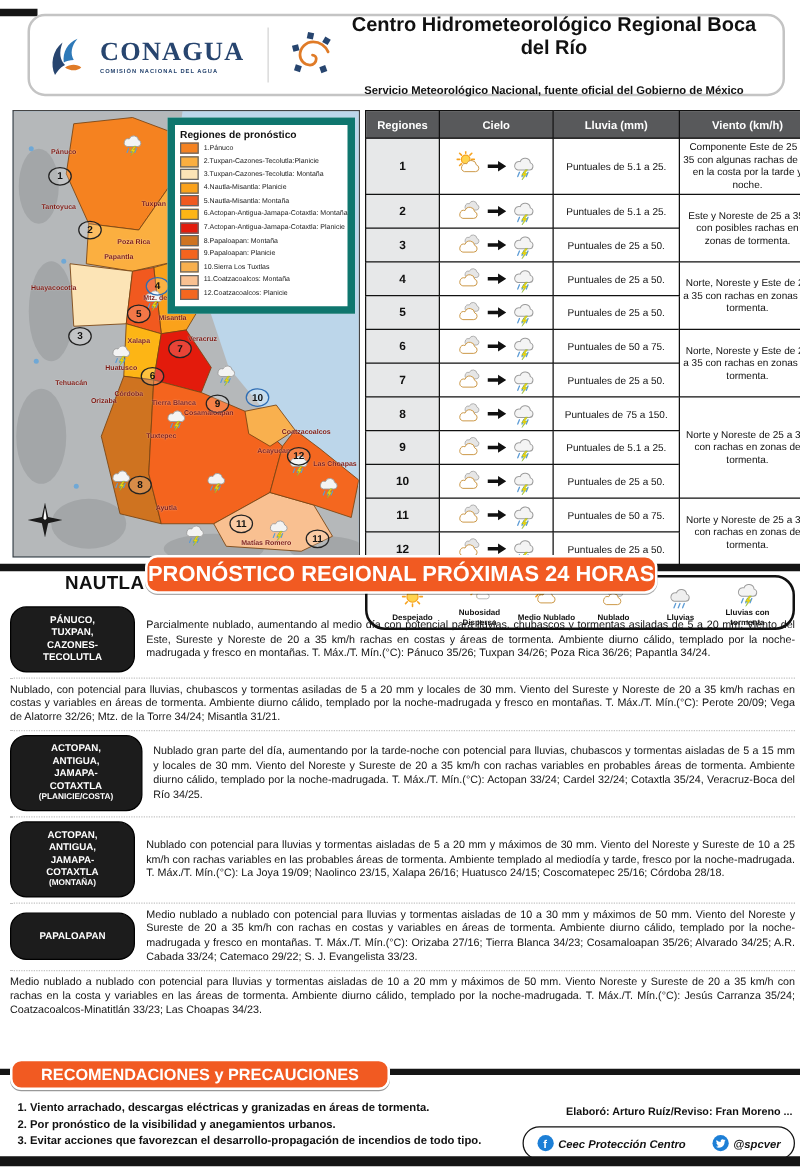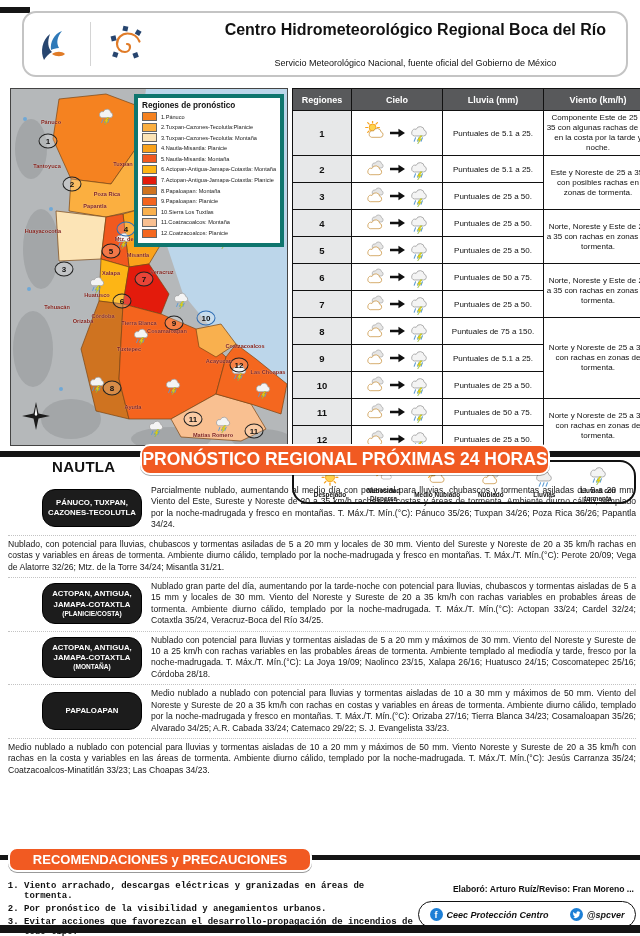--- a/index.html
+++ b/index.html
@@ -14,28 +14,28 @@
   .logo-block{display:flex;align-items:center;gap:8px;}
   .conagua-text .word{font-family:"Liberation Serif",serif;font-weight:bold;
       font-size:21px;color:#27456f;letter-spacing:1px;}
   .conagua-text .tag{font-size:4.6px;letter-spacing:.8px;color:#27456f;font-weight:bold;}
   .logo-divider{width:1px;height:44px;background:#d4d4d4;margin:0 6px;}
   .smn-text .word{font-family:"Liberation Serif",serif;font-weight:bold;
       font-size:21px;color:#27456f;letter-spacing:1px;}
   .smn-text .tag{font-size:4.2px;letter-spacing:.5px;color:#b0671e;font-weight:bold;line-height:1.4;}
   .header-titles{margin-left:auto;text-align:center;padding-right:6px;}
   .header-titles .t1{font-size:16px;font-weight:bold;}
-  .header-titles .t2{font-size:9px;margin-top:19px;}
+  .header-titles .t2{font-size:9px;margin-top:19px;font-weight:bold;}
 
   
   .map-wrap{position:absolute;left:10px;top:88px;width:278px;height:358px;
       border:1px solid #444;box-sizing:border-box;background:#bcd6ea;}
   .map-wrap svg.basemap{position:absolute;left:0;top:0;}
   .map-legend{position:absolute;right:3px;top:5px;width:150px;background:#fff;
-      border:4px solid #0f766e;padding:3px 4px 4px;box-sizing:border-box;z-index:4;}
+      border:6px solid #0f766e;padding:3px 4px 4px;box-sizing:border-box;z-index:4;}
   .map-legend .lg-title{font-size:8.2px;font-weight:bold;margin-bottom:2px;}
   .lg-row{display:flex;align-items:center;gap:4px;margin:1.6px 0;}
   .lg-sw{width:13px;height:7px;border:.5px solid #666;flex:0 0 13px;}
   .lg-lab{font-size:5.6px;white-space:nowrap;color:#222;}
   .map-city{position:absolute;transform:translate(-50%,-50%);font-size:5.6px;
       font-weight:bold;color:#7c1a14;white-space:nowrap;z-index:3;text-shadow:0 0 1px #ffffffcc;}
   .map-marker{position:absolute;transform:translate(-50%,-50%);width:17px;height:13px;
       border:1.3px solid #222;border-radius:50%;display:flex;align-items:center;
       justify-content:center;font-size:8px;font-weight:bold;color:#111;z-index:3;
       background:rgba(255,255,255,.18);}
@@ -57,45 +57,45 @@
   tr.norm td{height:20px;}
 
   .icon-strip{margin-top:7px;height:44px;border:2px solid #111;border-radius:16px;
       display:flex;align-items:center;justify-content:space-between;padding:2px 10px;
       box-sizing:border-box;background:#fff;}
   .strip-item{display:flex;flex-direction:column;align-items:center;width:52px;}
   .strip-item .lab{font-size:6.4px;font-weight:bold;text-align:center;line-height:1.15;margin-top:1px;}
 
   
   .banner-bar{position:absolute;left:0;top:451px;width:640px;height:6px;background:#151515;}
-  .main-banner{position:absolute;left:140px;top:444px;width:410px;height:31px;
+  .main-banner{position:absolute;left:116px;top:444px;width:410px;height:31px;
       background:#f15a22;border:2px solid #fff;border-radius:10px;color:#fff;
       font-weight:bold;font-size:17.5px;display:flex;align-items:center;
       justify-content:center;box-sizing:border-box;box-shadow:0 1px 0 #0005;}
   .cuenca{position:absolute;left:52px;top:458px;font-size:15px;font-weight:bold;letter-spacing:.3px;}
 
   
   .forecast{position:absolute;left:8px;top:482px;width:628px;}
   .block{display:flex;align-items:center;gap:9px;padding:3px 0 4px;}
   .block + .block{border-top:1px dotted #c3c3c3;}
   .pill{flex:0 0 100px;background:#1c1c1c;color:#fff;border-radius:13px;
       min-height:38px;display:flex;flex-direction:column;justify-content:center;
       text-align:center;font-weight:bold;font-size:7.8px;line-height:1.3;
-      padding:5px 0;box-sizing:border-box;border:1.5px solid #000;margin-left:34px;}
+      padding:5px 22px;box-sizing:border-box;border:1.5px solid #000;}
   .pill .note{font-size:6.6px;}
   .btext{flex:1;font-size:8.6px;line-height:1.33;text-align:justify;color:#151515;}
 
   
   .reco-bar{position:absolute;left:0;top:855px;width:640px;height:5px;background:#151515;}
   .reco-banner{position:absolute;left:8px;top:847px;width:304px;height:25px;
       background:#f15a22;border:2px solid #fff;border-radius:9px;color:#fff;
       font-weight:bold;font-size:13px;display:flex;align-items:center;
       justify-content:center;box-sizing:border-box;box-shadow:0 1px 0 #0006;}
   .reco-list{position:absolute;left:8px;top:881px;width:410px;}
-  .reco-list ol{margin:0;padding-left:16px;font-family:Liberation Mono, monospace;}
+  .reco-list ol{margin:0;padding-left:16px;}
   .reco-list li{font-size:9px;font-weight:bold;margin-bottom:3px;}
   .credits{position:absolute;right:6px;top:884px;font-size:8.6px;font-weight:bold;}
   .social-box{position:absolute;right:4px;top:901px;width:218px;height:27px;
       border:1.6px solid #111;border-radius:14px;background:#fff;display:flex;
       align-items:center;justify-content:space-around;box-sizing:border-box;}
   .social-item{display:flex;align-items:center;gap:4px;font-size:9px;
       font-weight:bold;font-style:italic;color:#111;cursor:pointer;}
   .soc-icon{width:13px;height:13px;border-radius:50%;background:#1d7fd6;color:#fff;
       display:flex;align-items:center;justify-content:center;font-size:9px;
       font-weight:bold;font-style:normal;}
@@ -106,20 +106,24 @@
 
 <div class="corner-mark"></div>
 
 <div class="header-card">
   <div class="logo-block">
     <svg width="34" height="40" viewBox="0 0 34 40">
       <path d="M6 36 C2 28 4 16 12 10 C9 18 10 24 14 28 C10 30 8 33 6 36 Z" fill="#27456f"></path>
       <path d="M13 26 C12 18 16 10 24 7 C19 13 18 19 21 24 C18 24 15 25 13 26 Z" fill="#2e79b8"></path>
       <path d="M14 30 c4 -3 10 -3 13 0 c-3 3 -9 3 -13 0 Z" fill="#e07b27"></path>
     </svg>
+    <div class="conagua-text">
+      <div class="word">CONAGUA</div>
+      <div class="tag">COMISIÓN NACIONAL DEL AGUA</div>
+    </div>
   </div>
   <div class="logo-divider"></div>
   <div class="logo-block">
     <svg width="36" height="40" viewBox="0 0 36 40">
       <g fill="none" stroke="#e07b27" stroke-width="2.2" stroke-linecap="round">
         <path d="M18 20 a3 3 0 0 1 3 3 a5 5 0 0 1 -5 5 a8 8 0 0 1 -8 -8 a10.5 10.5 0 0 1 10.5 -10.5 a13 13 0 0 1 12 8"></path>
       </g>
       <g fill="#27456f">
         <rect x="14" y="2" width="5" height="5" transform="rotate(12 16 4)"></rect>
         <rect x="27" y="6" width="5" height="5" transform="rotate(30 29 8)"></rect>

